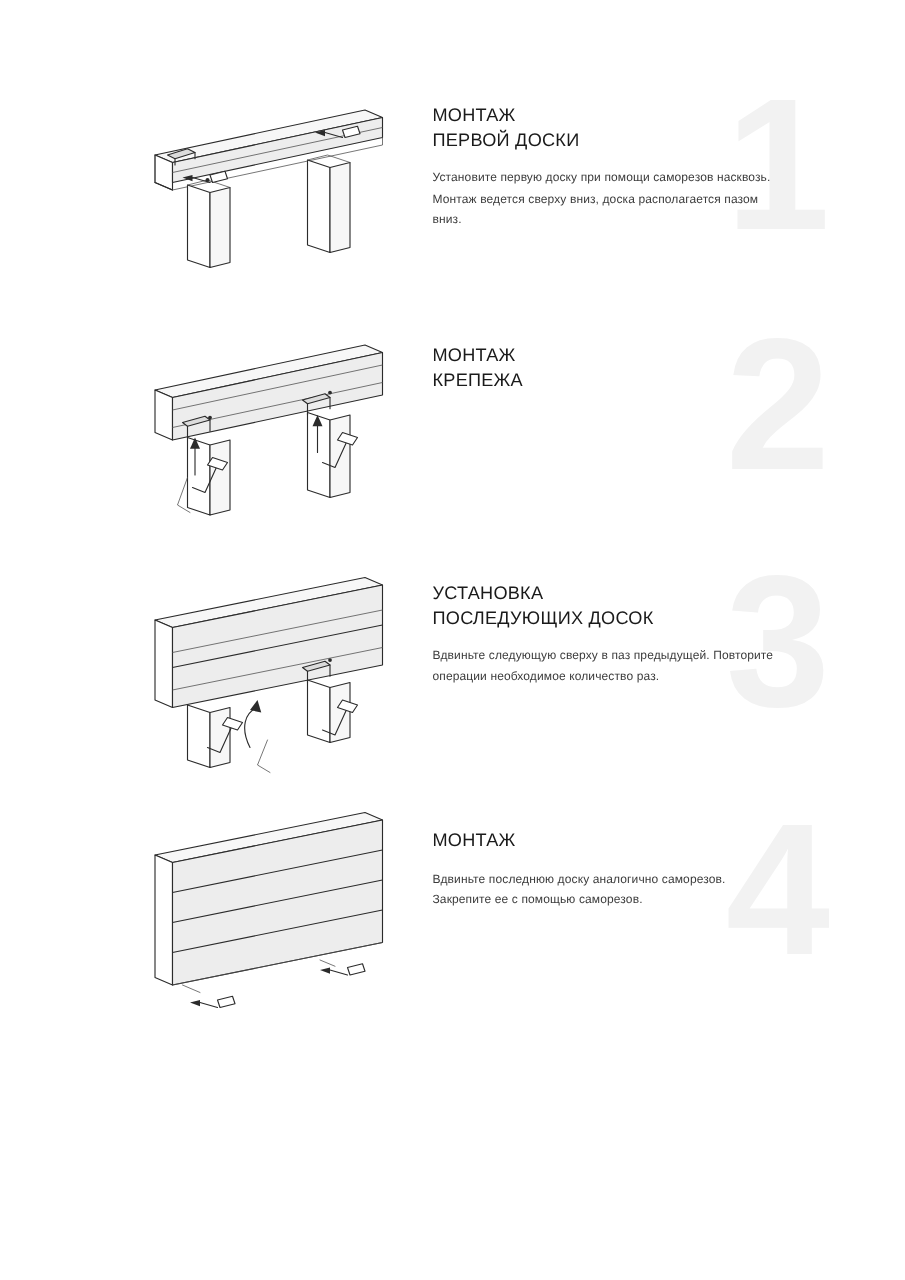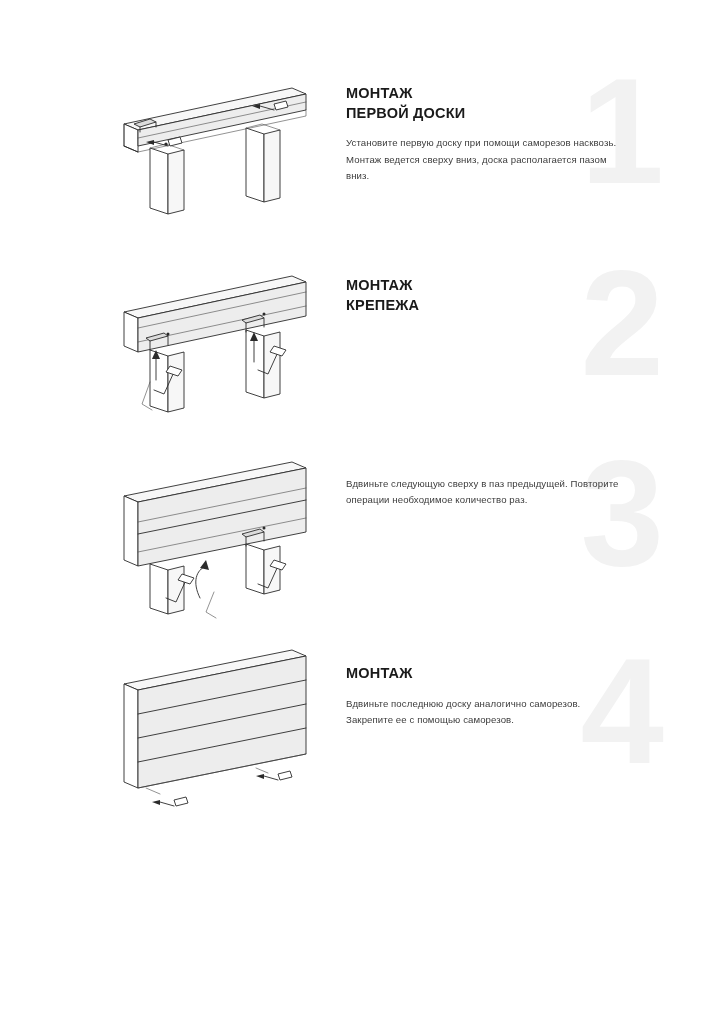--- a/index.html
+++ b/index.html
@@ -51,21 +51,21 @@
     color: #f2f2f2;
     line-height: 1;
     z-index: 0;
     letter-spacing: -4px;
     user-select: none;
   }
   .step-heading {
     position: relative;
     z-index: 1;
     font-size: 14.5px;
-    font-weight: bold;
+    font-weight: normal;
     line-height: 1.35;
     letter-spacing: 0.2px;
     color: #1a1a1a;
     margin: 0 0 12px 0;
     text-transform: uppercase;
   }
   .step-heading .l2 { display: block; }
   .step-body {
     position: relative;
     z-index: 1;
@@ -251,20 +251,24 @@
         <g>
           <path class="ln" d="M172 104 L162 126 L152 122"></path>
           <path class="fill-w" d="M168 98 L180 102 L176 108 L164 104 Z"></path>
         </g>
         <path class="ln-thin" d="M108 130 L100 150 L110 156"></path>
         <circle class="dot" cx="158" cy="66" r="1.5"></circle>
       </svg>
     </div>
     <div class="step-text">
       <div class="step-number">3</div>
+      <h2 class="step-heading">
+        <span>УСТАНОВКА</span>
+        <span class="l2">ПОСЛЕДУЮЩИХ ДОСОК</span>
+      </h2>
       <p class="step-body">Вдвиньте следующую сверху в паз предыдущей. Повторите операции необходимое количество раз.</p>
     </div>
   </div>
 
   <div class="step" id="step-4">
     <div class="step-illustration">
       <svg width="230" height="170" viewBox="0 0 230 170">
 
         <g>
           <path class="fill-l" d="M18 24 L186 -10 L200 -4 L32 30 Z"></path>

